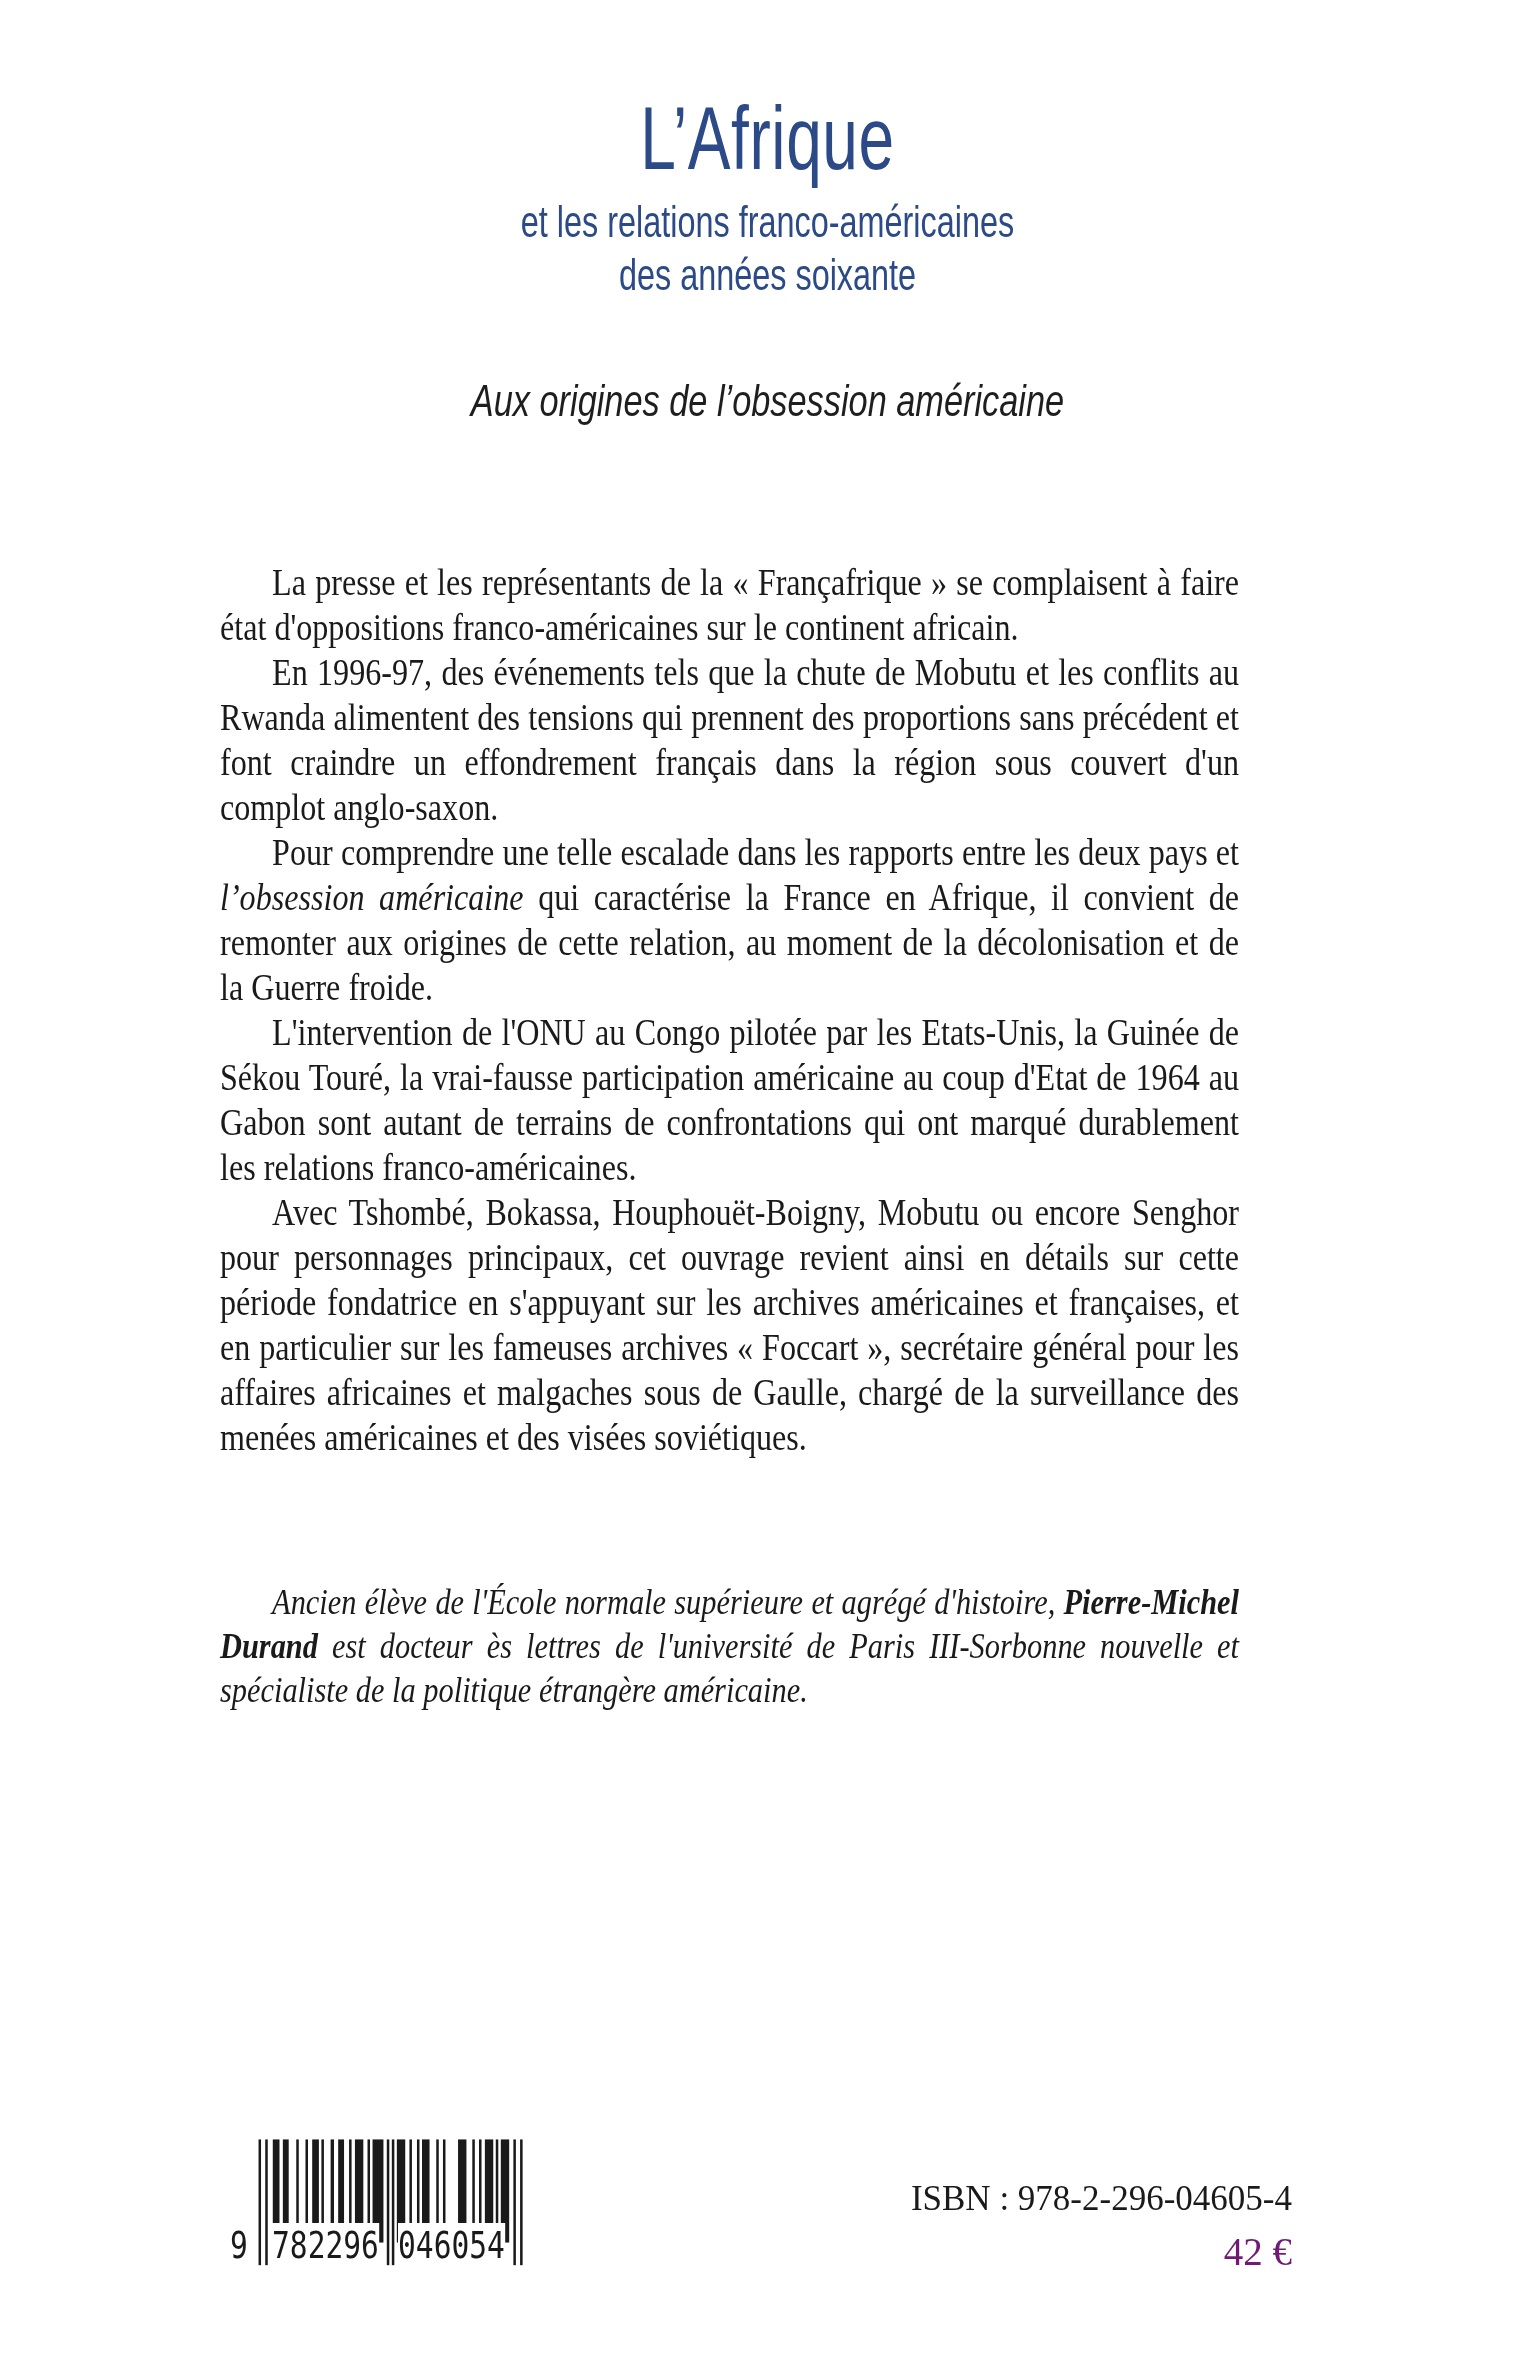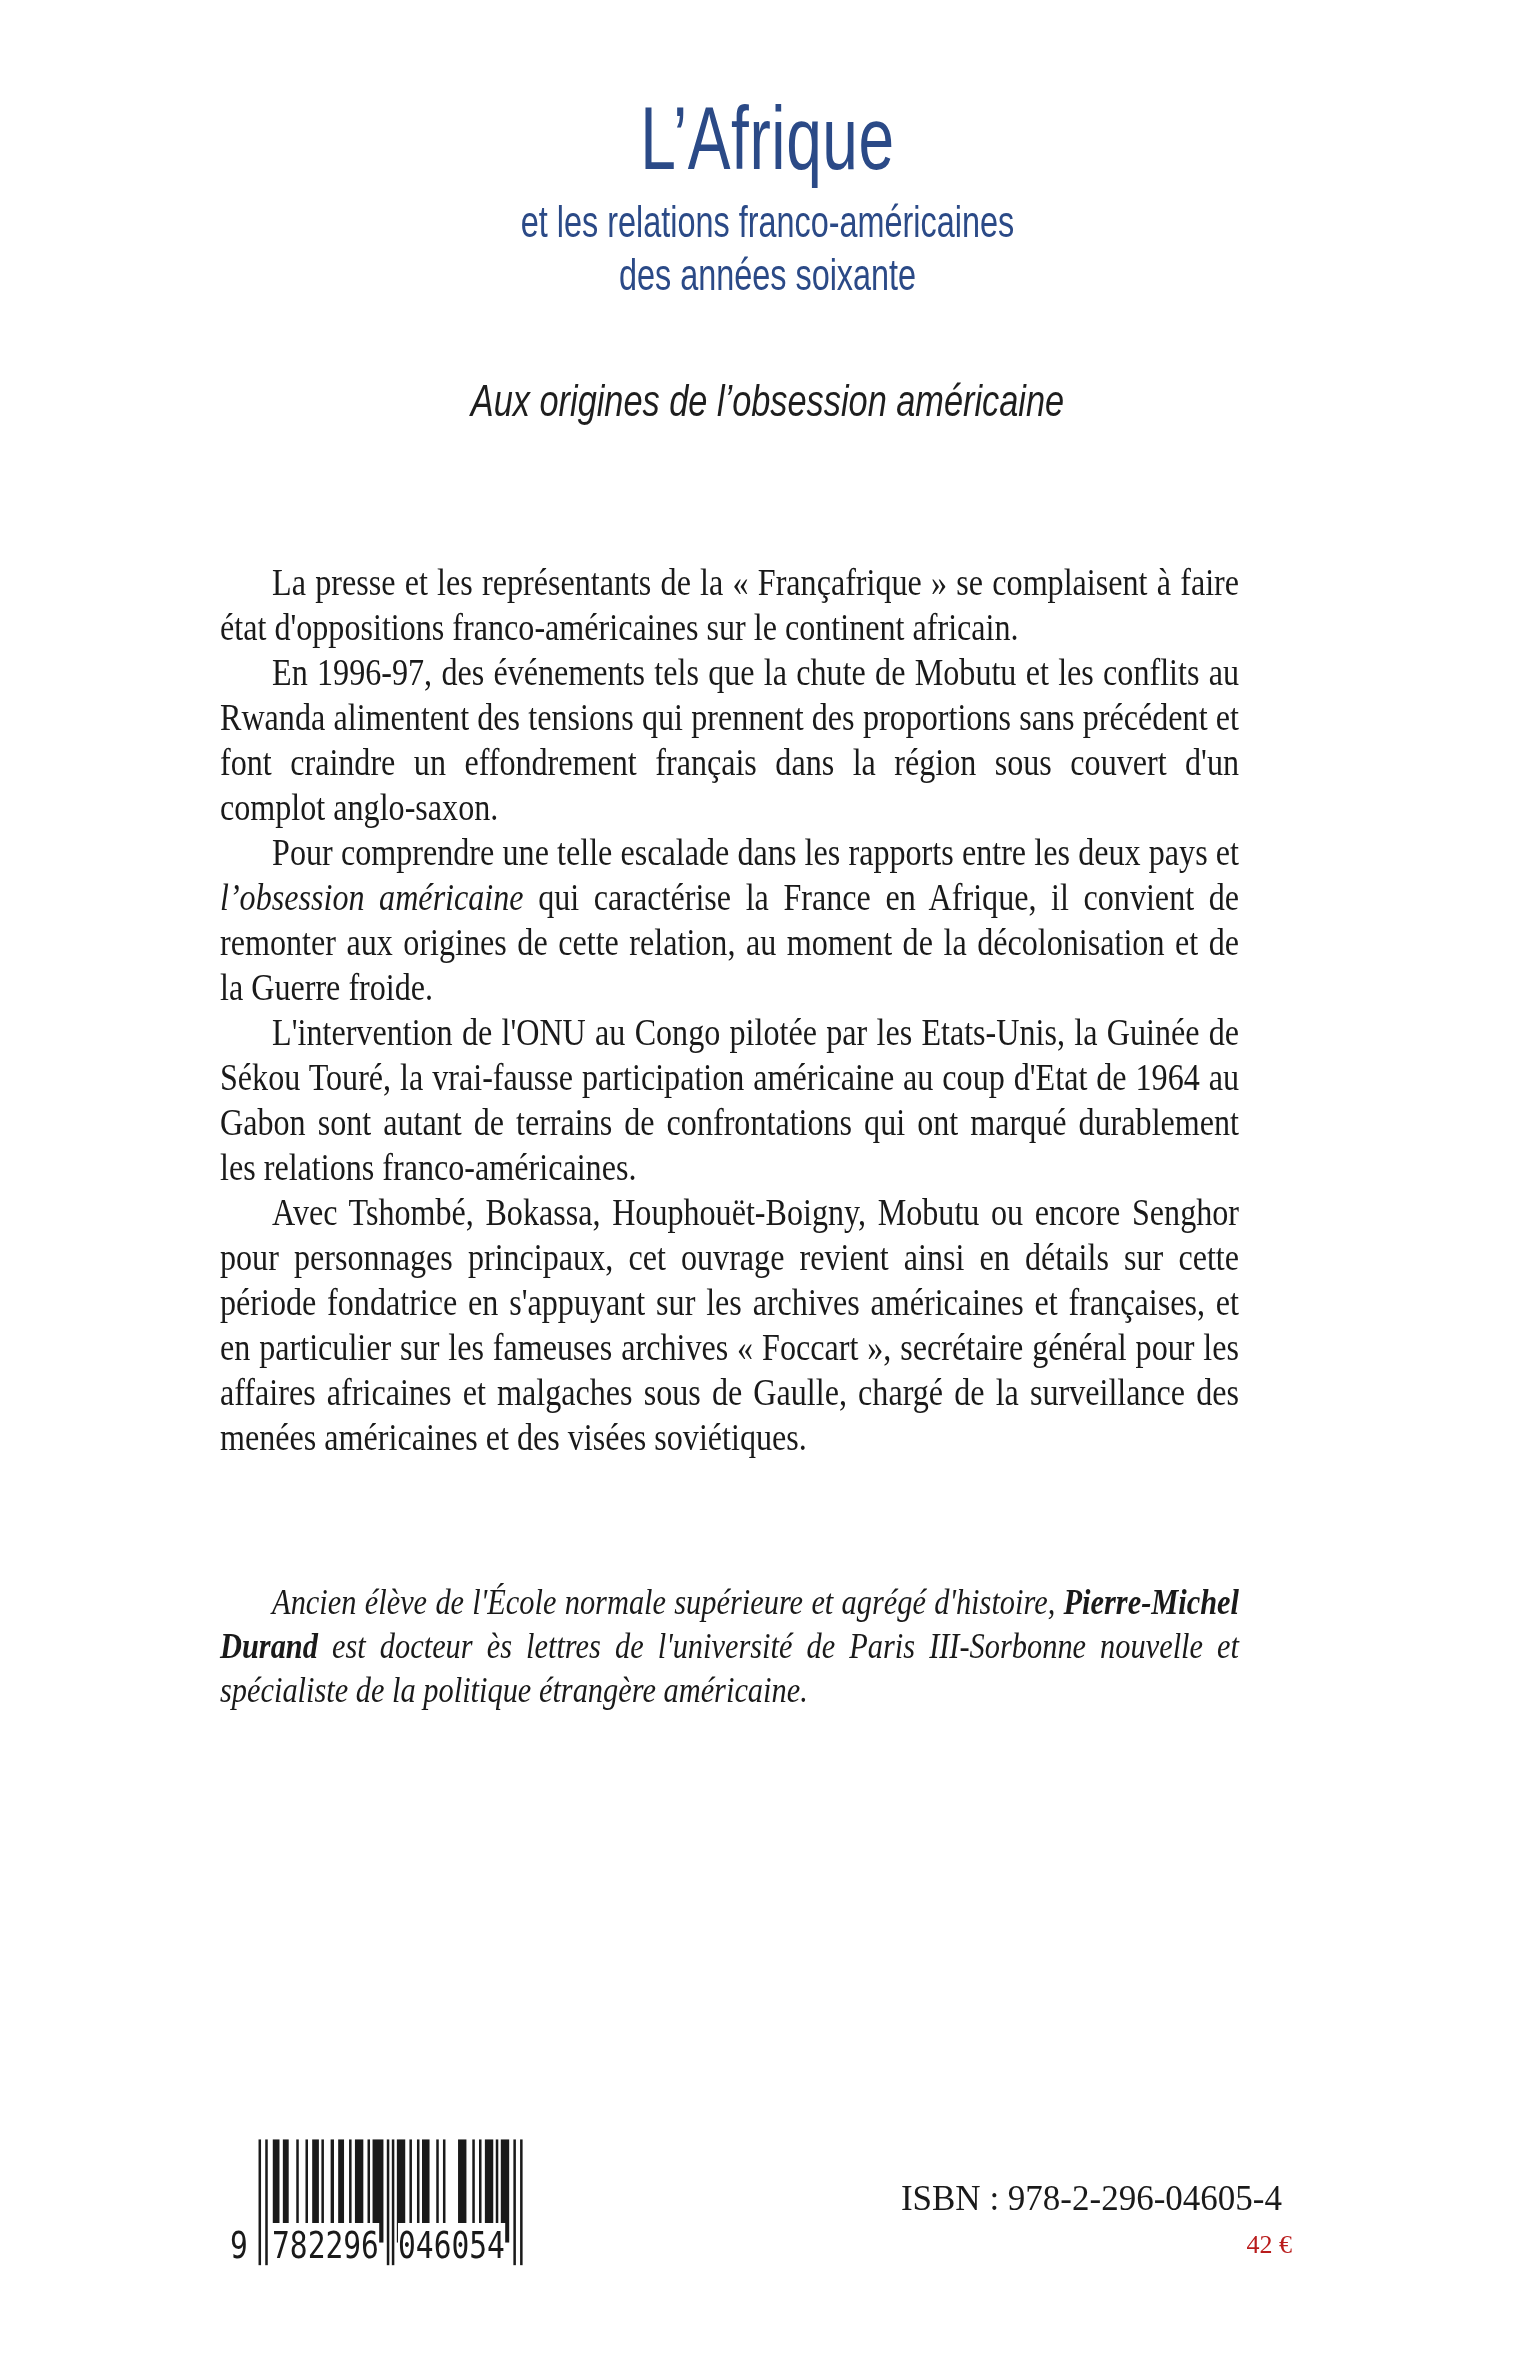--- a/index.html
+++ b/index.html
@@ -103,36 +103,36 @@
     .barcode-digits span {
       position: absolute;
       top: 0;
       background: #ffffff;
       line-height: 45px;
       transform: scaleX(0.8);
       transform-origin: 0 0;
     }
     .isbn {
       position: absolute;
-      right: 253px;
+      right: 243px;
       top: 2181px;
       font-family: "Liberation Serif", serif;
       font-size: 35px;
       line-height: 1;
       color: #1a1a1a;
       text-align: right;
     }
     .price {
       position: absolute;
       right: 243px;
       top: 2232px;
       font-family: "Liberation Serif", serif;
-      font-size: 26px;
-      line-height: 1;
-      color: #b91c1c;
+      font-size: 39px;
+      line-height: 1;
+      color: #701a75;
       text-align: right;
     }
   </style>
 </head>
 <body>
 
 <div>
 
   <div class="title-block main-title">L’Afrique</div>
 

